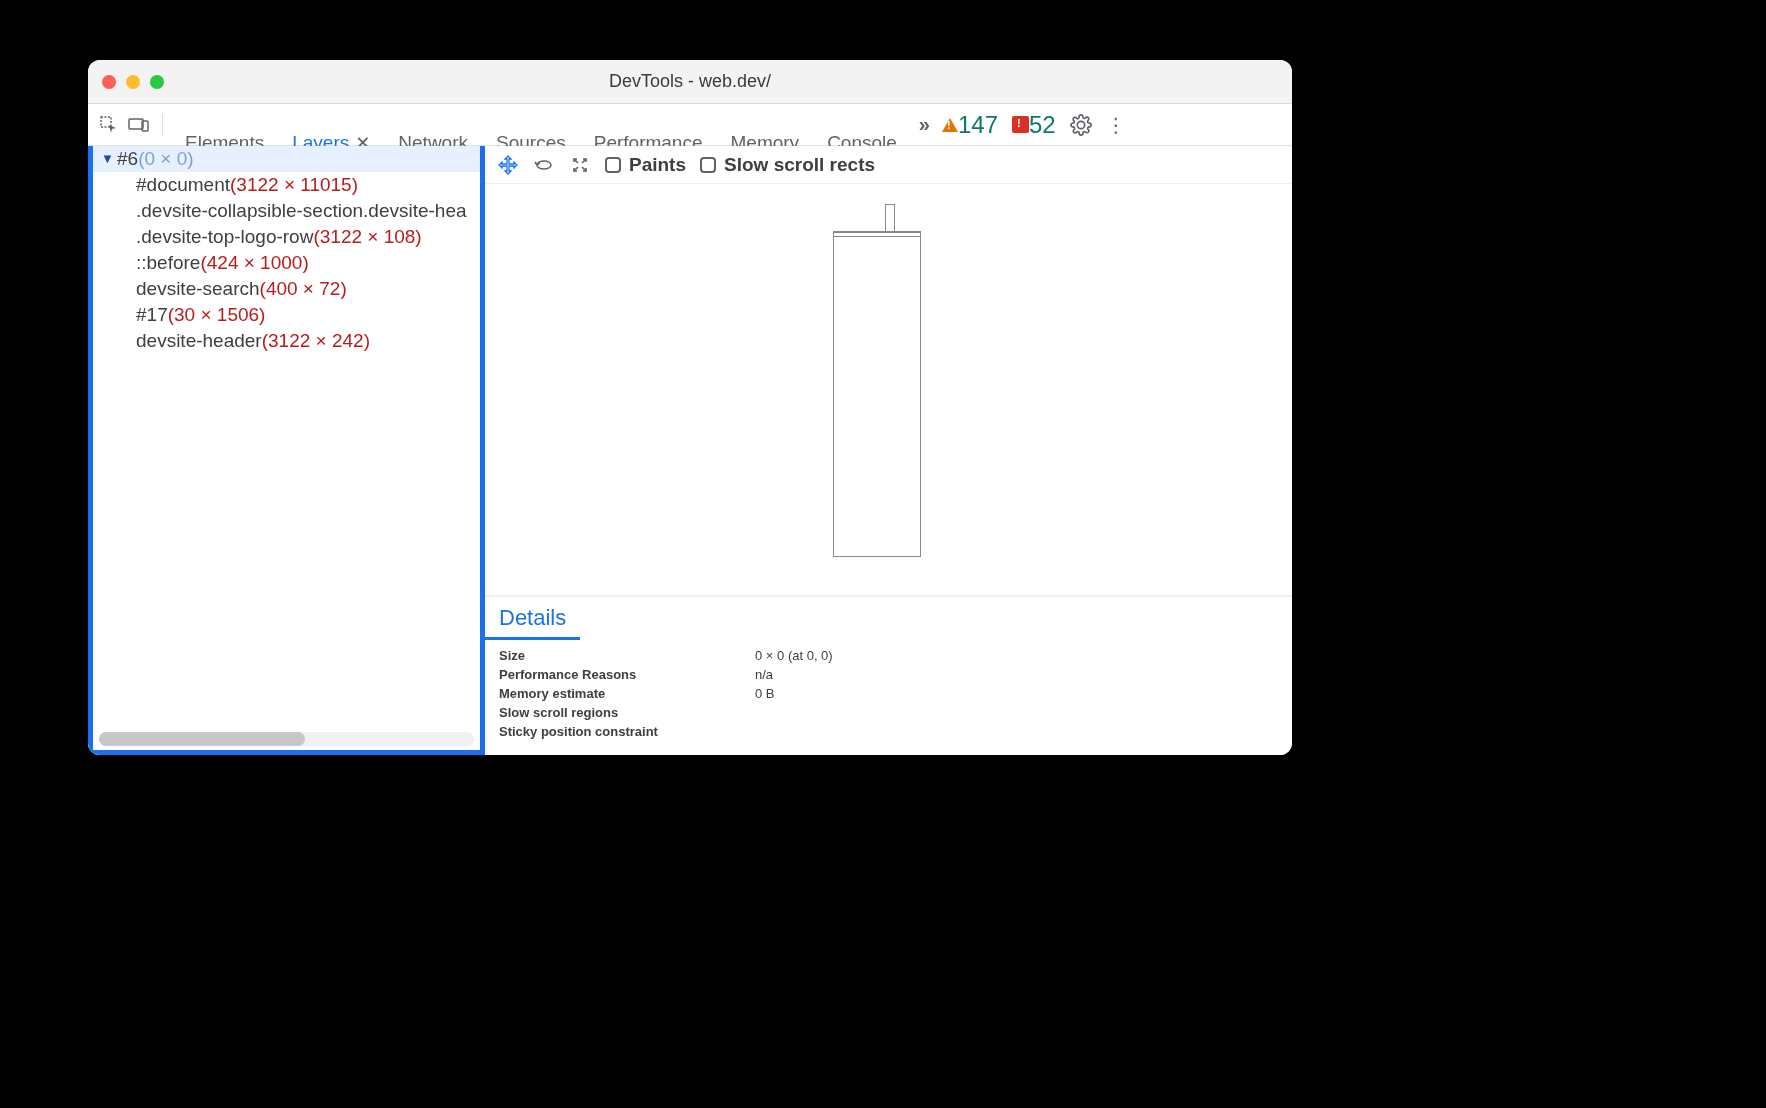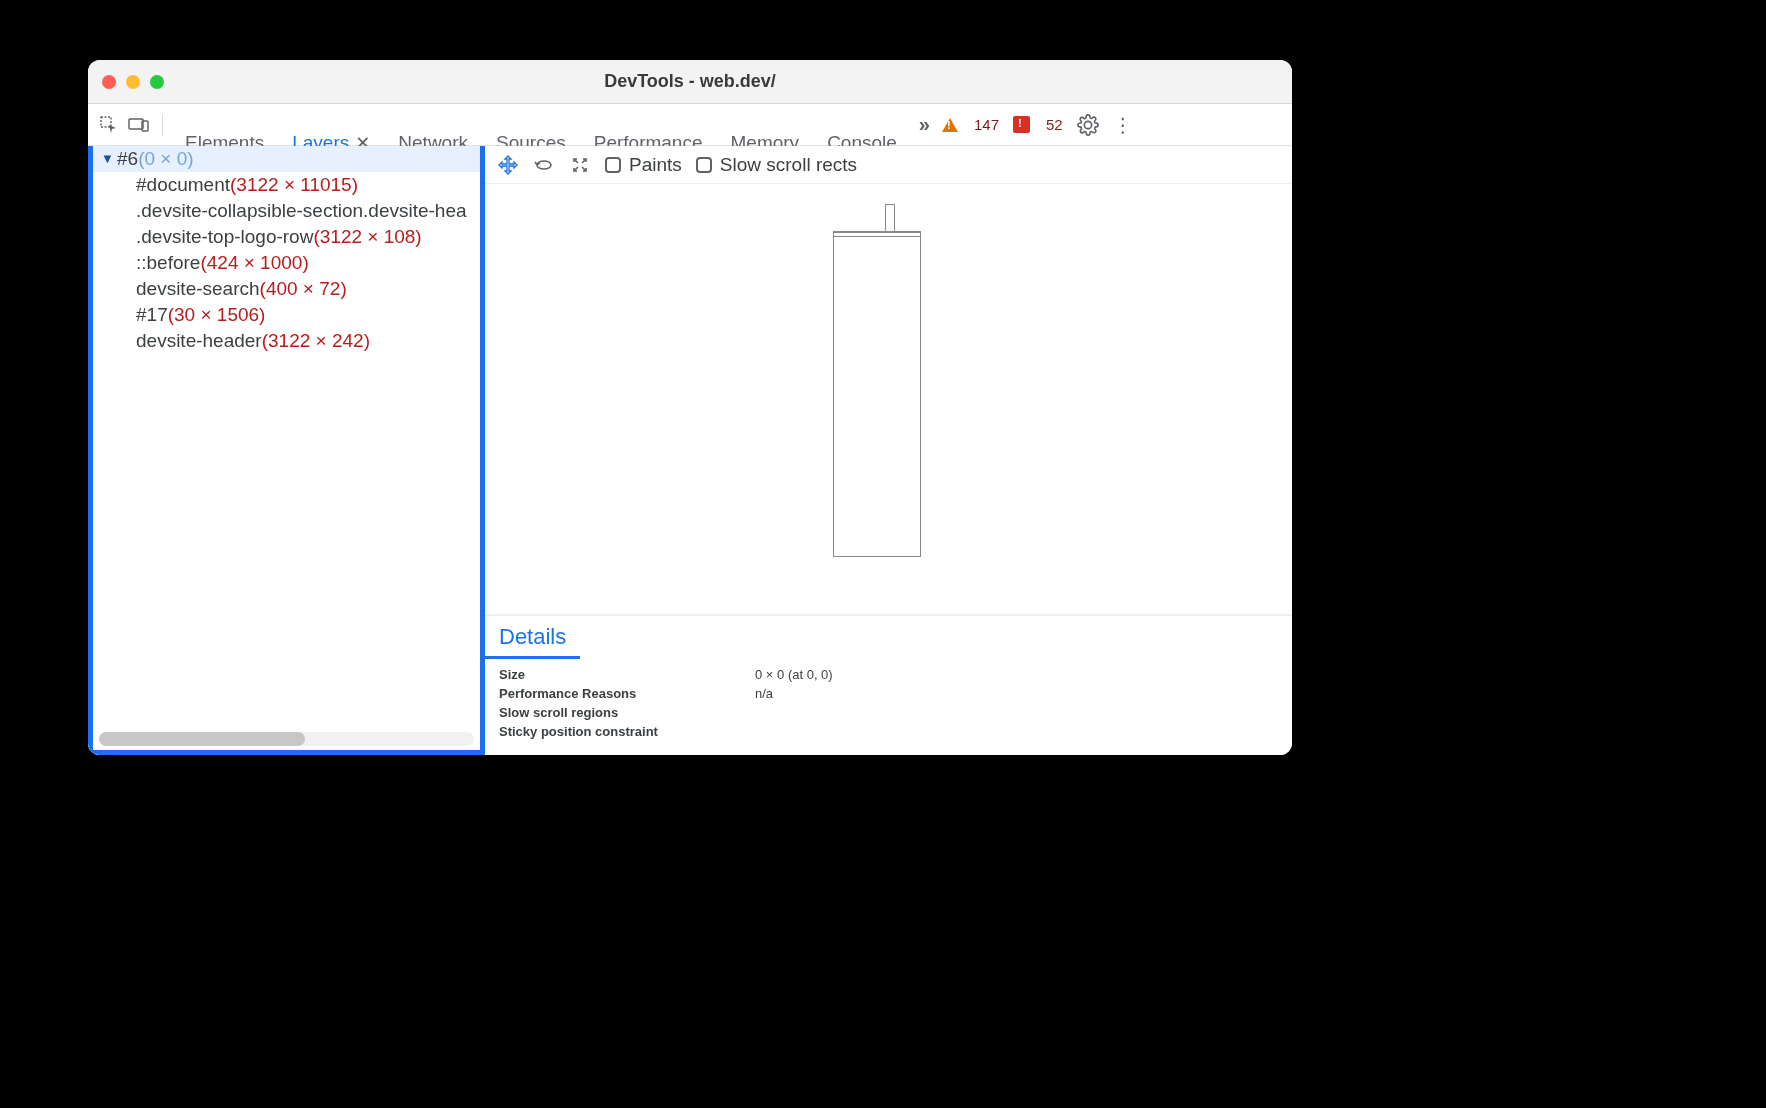--- a/index.html
+++ b/index.html
@@ -35,21 +35,21 @@
     position: relative;
   }
   .traffic-lights { display: flex; gap: 10px; }
   .traffic-light { width: 14px; height: 14px; border-radius: 50%; }
   .tl-red { background: #ff5f57; }
   .tl-yellow { background: #febc2e; }
   .tl-green { background: #28c840; }
   .window-title {
     position: absolute; left: 0; right: 0;
     text-align: center;
-    font-weight: 700;
+    font-weight: 400;
     font-size: 18px;
     color: #3a3a3a;
     pointer-events: none;
   }
   
   .toolbar {
     height: 42px;
     background: #fff;
     border-bottom: 1px solid #e1e1e1;
     display: flex;
@@ -66,22 +66,22 @@
     font-size: 19px;
     cursor: pointer;
     display: flex;
     align-items: center;
     gap: 6px;
     margin-top: 36px;
   }
   .tab.active { color: #1a73e8; }
   .tab-close { color: #5f6368; font-size: 18px; }
   .badge-w, .badge-e {
-    display: inline-flex; align-items: center; gap: 16px;
-    font-size: 15px; color: #7f1d1d; margin-right: 6px;
+    display: inline-flex; align-items: center; gap: 0;
+    font-size: 24px; color: #0f766e; margin-right: 6px;
   }
   .tri {
     width: 0; height: 0; border-left: 8px solid transparent; border-right: 8px solid transparent;
     border-bottom: 14px solid #e37400; position: relative;
   }
   .sq { width: 17px; height: 17px; background:#d93025; position: relative; border-radius:2px;}
   .sq::after, .tri::after {
     content: attr(data-glyph);
     position: absolute; color:#fff; font-size:11px; font-weight:700;
   }
@@ -141,21 +141,21 @@
     height:38px; display:flex; align-items:center; gap:14px;
     padding: 0 12px;
     border-bottom: 1px solid #f0f0f0;
     color:#5f6368;
     font-size: 19px;
   }
   .vt-icon { width:22px; height:22px; display:flex; align-items:center; justify-content:center; color:#5f6368; }
   .chk {
     width:16px; height:16px; border:2px solid #5f6368; border-radius:4px; display:inline-block;
   }
-  .chk-label { color:#3c4043; display:flex; align-items:center; gap:8px; }
+  .chk-label { color:#3c4043; display:flex; align-items:center; gap:8px;font-weight:bold; }
 
   .viewer {
     flex:1; position:relative; background:#fff; overflow:hidden;
     border-bottom: 1px solid #f0f0f0;
   }
   .layer-box {
     position:absolute; border:1px solid #888; background:#fff;
   }
   .lb-big { left:348px; top:47px; width:88px; height:326px; }
   .lb-top { left:348px; top:47px; width:88px; height:6px; border-top:2px solid #888;}
@@ -313,20 +313,24 @@
         <div class="details-grid">
           <div class="drow">
             <div class="dlabel">Size</div>
             <div class="dval">0 × 0 (at 0, 0)</div>
           </div>
           <div class="drow">
             <div class="dlabel">Performance Reasons</div>
             <div class="dval">n/a</div>
           </div>
           <div class="drow">
+            <div class="dlabel">Memory estimate</div>
+            <div class="dval">0 B</div>
+          </div>
+          <div class="drow">
             <div class="dlabel">Slow scroll regions</div>
             <div class="dval"></div>
           </div>
           <div class="drow">
             <div class="dlabel">Sticky position constraint</div>
             <div class="dval"></div>
           </div>
         </div>
       </div>
     </div>

